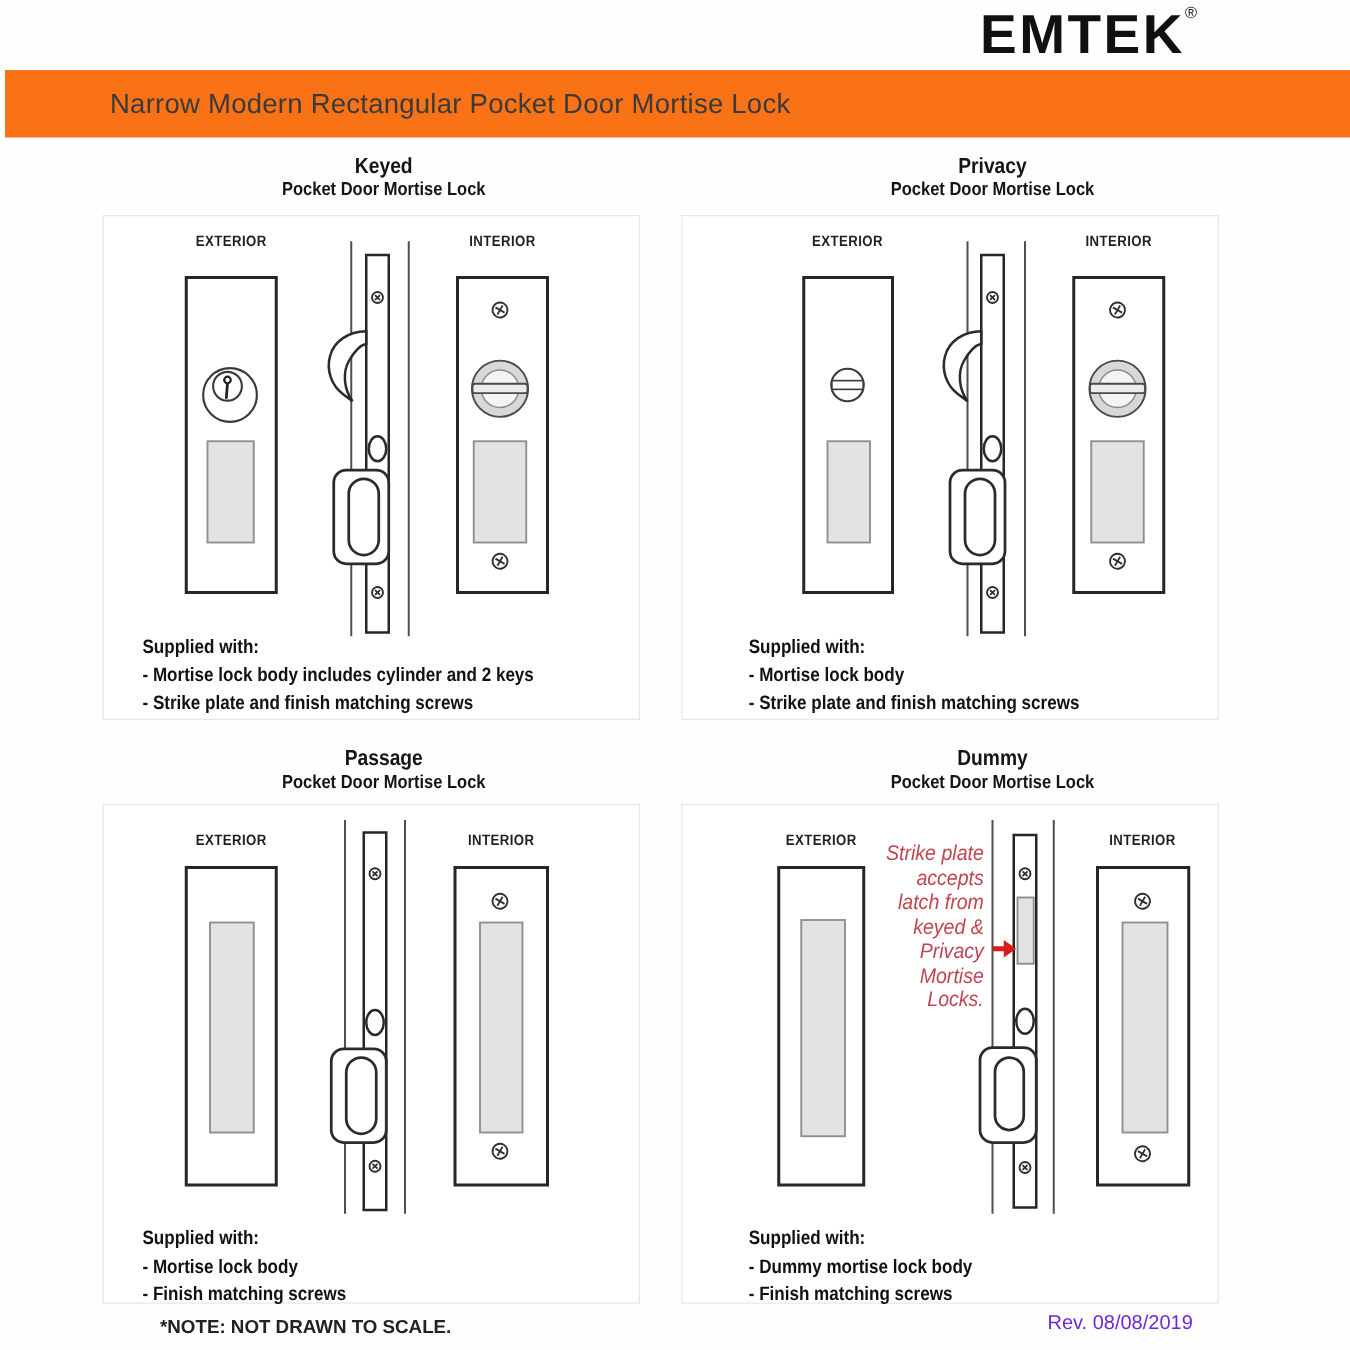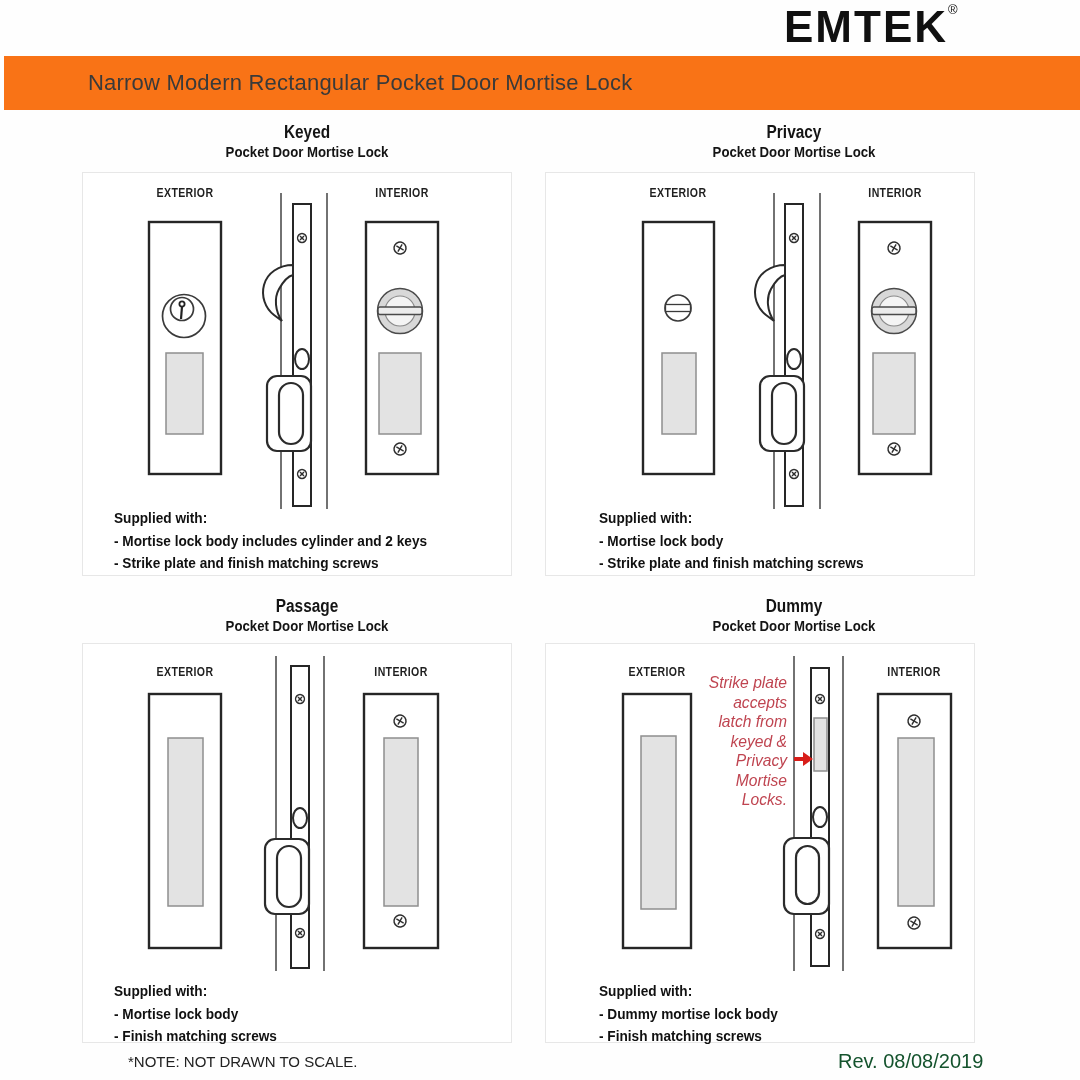--- a/index.html
+++ b/index.html
@@ -18,22 +18,22 @@
   .q-box{position:absolute;box-sizing:border-box;border:1.5px solid #e7e7e7;background:#fff;}
   .q-box svg{position:absolute;left:0;top:0;}
   .side-label{position:absolute;font-size:12px;font-weight:700;letter-spacing:0.4px;color:#1f1f1f;
               transform:translateX(-50%) scaleX(0.88);white-space:nowrap;}
   .supplied{position:absolute;transform:scaleX(0.88);transform-origin:left top;white-space:nowrap;}
   .supplied div{font-size:15.5px;font-weight:700;line-height:22.5px;color:#111;}
   .annotation{position:absolute;text-align:right;transform:scaleX(0.92);transform-origin:right top;
               font-style:italic;color:#bf4450;white-space:nowrap;}
   .annotation div{font-size:17px;line-height:19.5px;}
   
-  .note{position:absolute;left:128px;top:1053px;font-size:15px;font-weight:400;color:#222;}
-  .rev{position:absolute;left:838px;top:1050px;font-size:20px;color:#14532d;}
+  .note{position:absolute;left:128px;top:1053px;font-size:15px;font-weight:700;color:#222;}
+  .rev{position:absolute;left:838px;top:1050px;font-size:16px;color:#6d28d9;}
   
   .plate{fill:#fff;stroke:#262626;stroke-width:2.4;}
   .eplate{fill:#fff;stroke:#262626;stroke-width:2;}
   .recess{fill:#e3e3e3;stroke:#8f8f8f;stroke-width:1.5;}
   .doorline{stroke:#4f4f4f;stroke-width:1.6;}
   .sc{fill:#fff;stroke:#2f2f2f;stroke-width:1.5;}
   .sl{stroke:#2f2f2f;stroke-width:1.4;}
   .oval{fill:#fff;stroke:#2b2b2b;stroke-width:2;}
   .pull{fill:#fff;stroke:#2b2b2b;stroke-width:2.2;}
   .latch{fill:#fff;stroke:#2b2b2b;stroke-width:2;}

